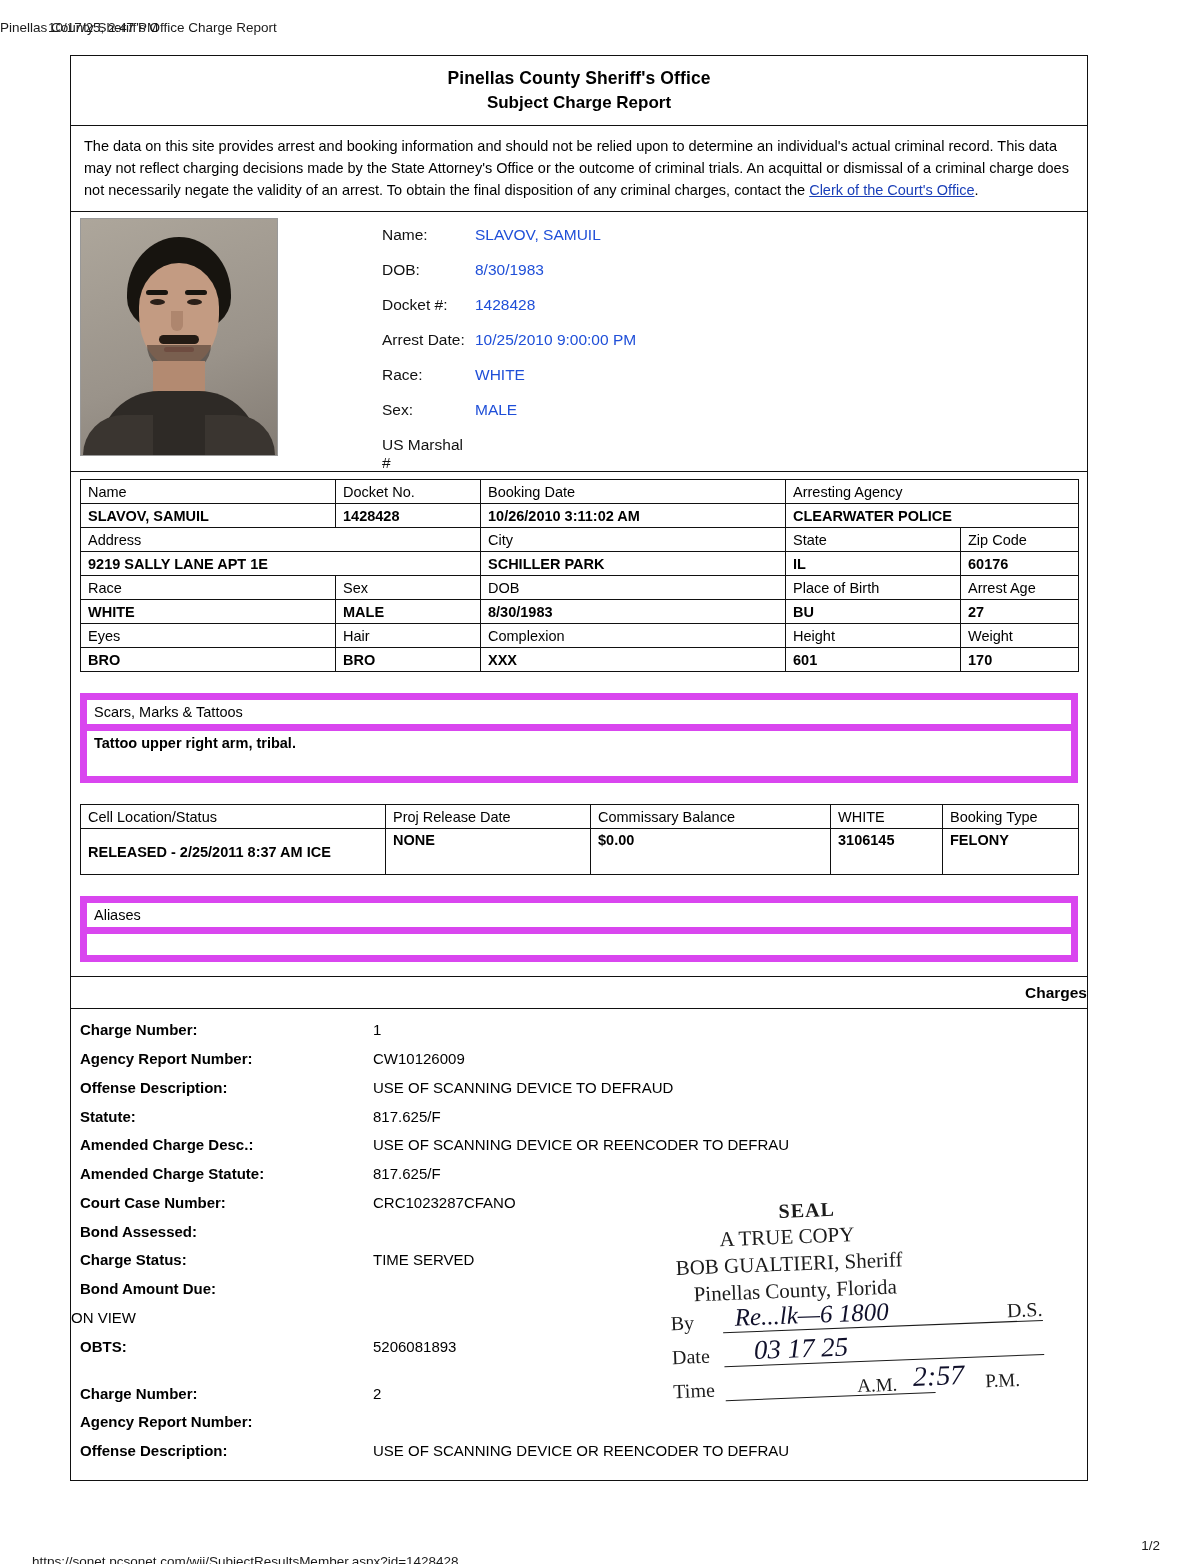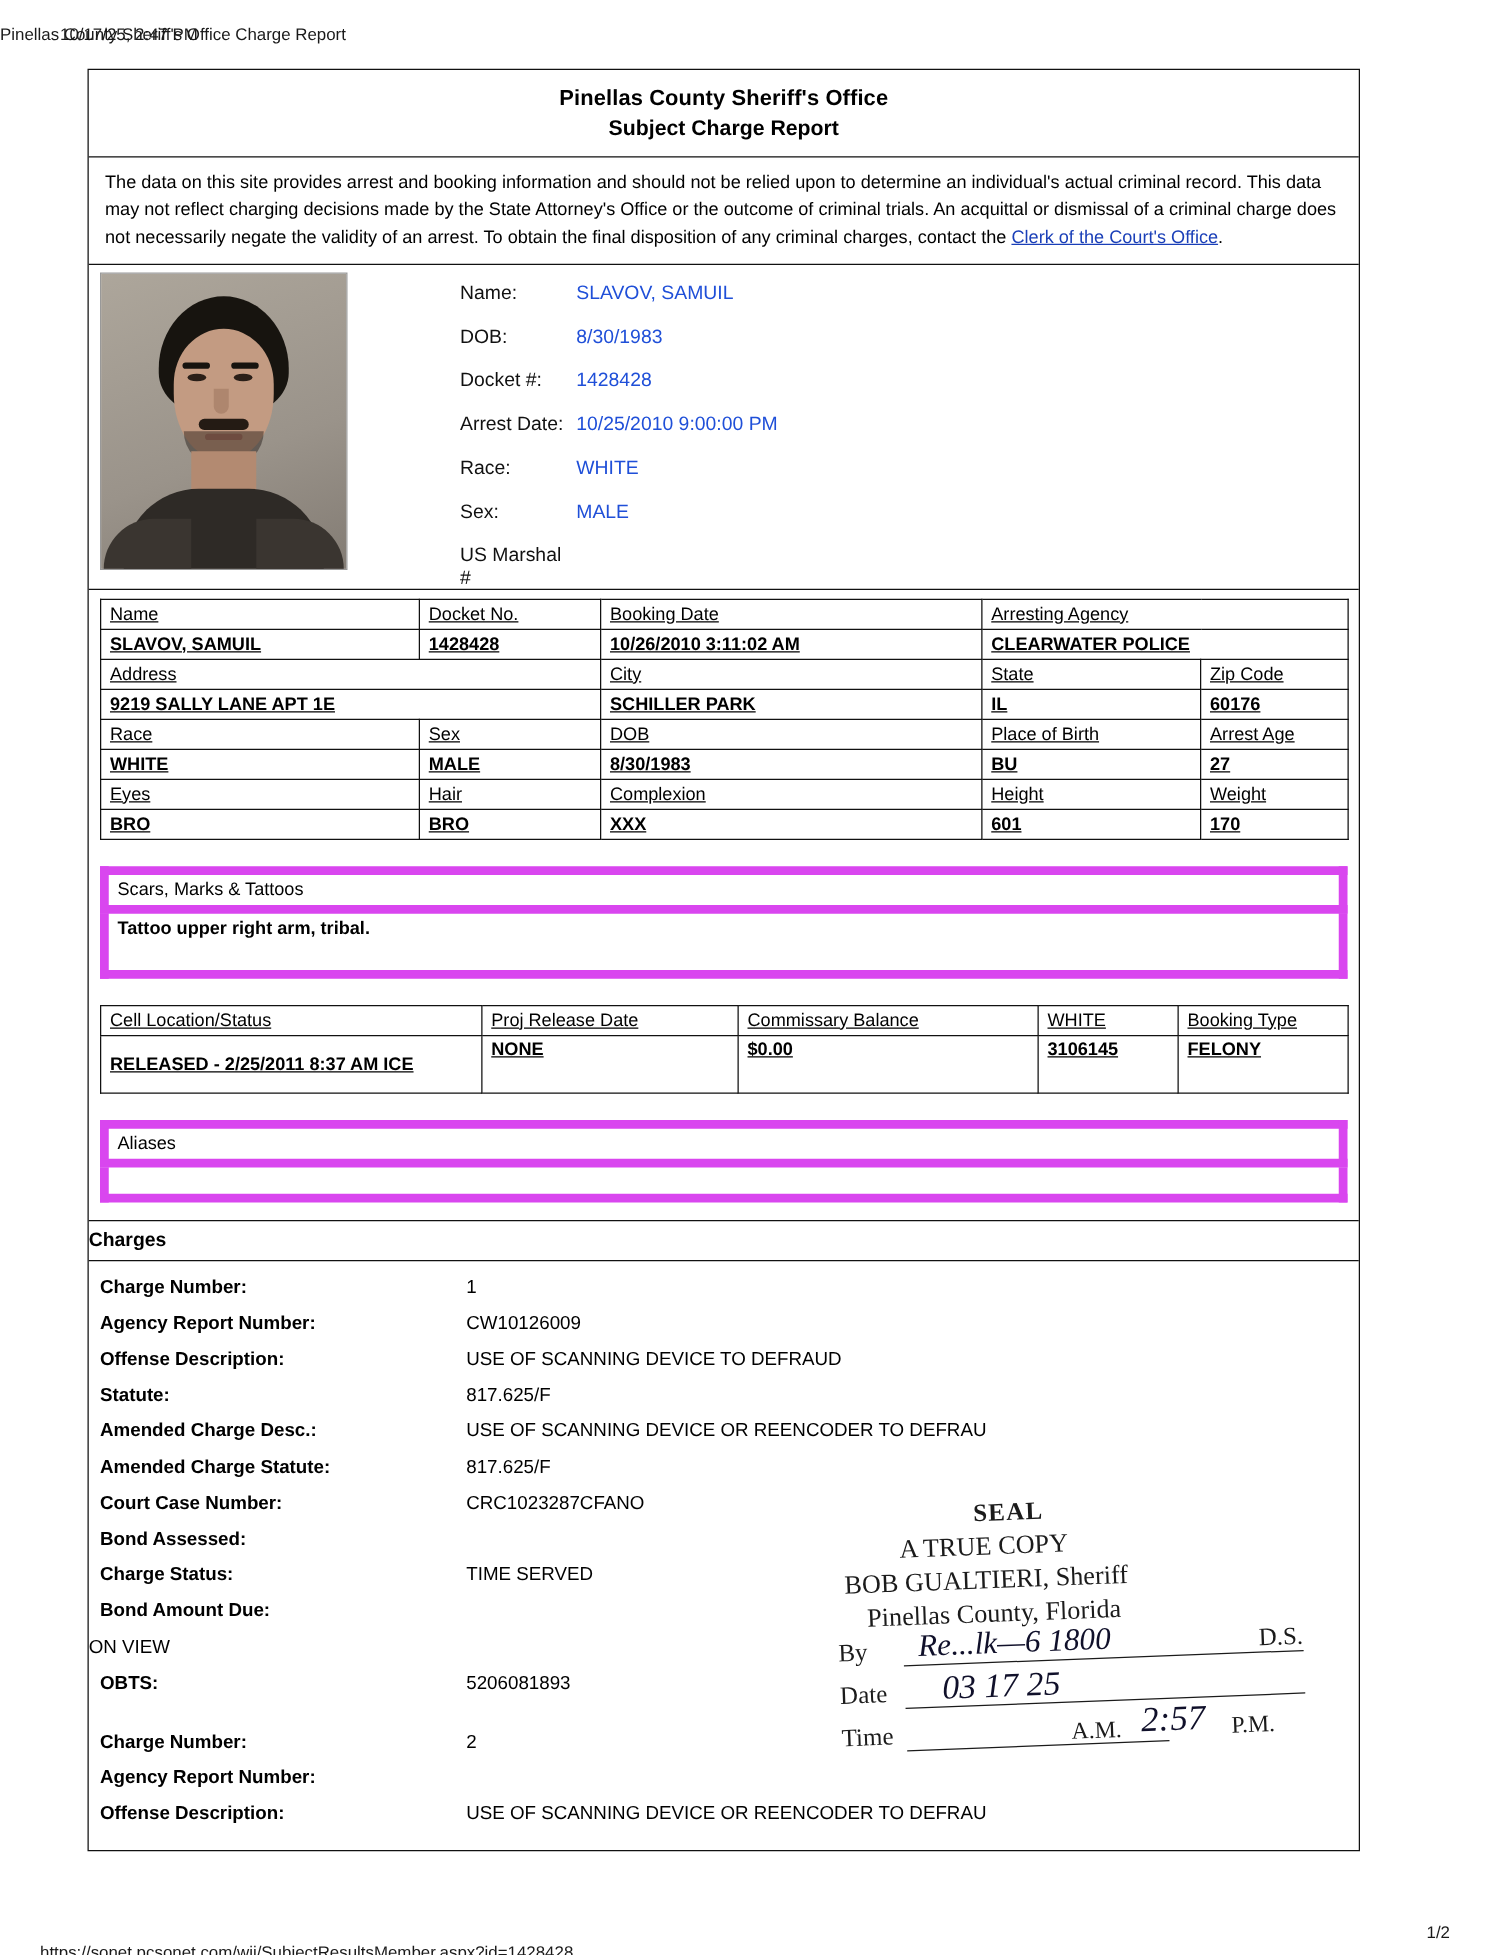--- a/index.html
+++ b/index.html
@@ -103,20 +103,21 @@
     color: #1a3fb8;
     text-decoration: underline;
   }
 
   
   .subject {
     display: flex;
     border-bottom: 1.5px solid #111;
     min-height: 246px;
     box-sizing: border-box;
+    gap: 14px;
   }
   .photo-cell {
     width: 215px;
     padding: 6px 0 6px 9px;
     box-sizing: border-box;
   }
   .mugshot {
     width: 196px;
     height: 236px;
     border: 1px solid #999;
@@ -235,21 +236,20 @@
   .sf-value {
     font-size: 15.5px;
     color: #1f4fd8;
   }
 
   
   table.grid {
     width: 100%;
     border-collapse: collapse;
     table-layout: fixed;
-    text-decoration: underline;
   }
   table.grid td {
     border: 1px solid #111;
     padding: 3px 7px;
     font-size: 14.5px;
     vertical-align: middle;
     height: 24px;
     box-sizing: border-box;
   }
   td.hdr {
@@ -275,21 +275,21 @@
   table.single td {
     border: 7px solid #d946ef;
     padding: 4px 7px;
     font-size: 14.5px;
     height: 26px;
     box-sizing: border-box;
   }
 
   
   .charges-title {
-    text-align: left;
+    text-align: right;
     font-weight: bold;
     font-size: 15.5px;
     padding: 7px 0 6px 0;
     border-top: 1.5px solid #111;
     border-bottom: 1.5px solid #111;
     margin-top: 14px;
   }
   .charges-body {
     padding: 7px 0 14px 0;
     position: relative;

